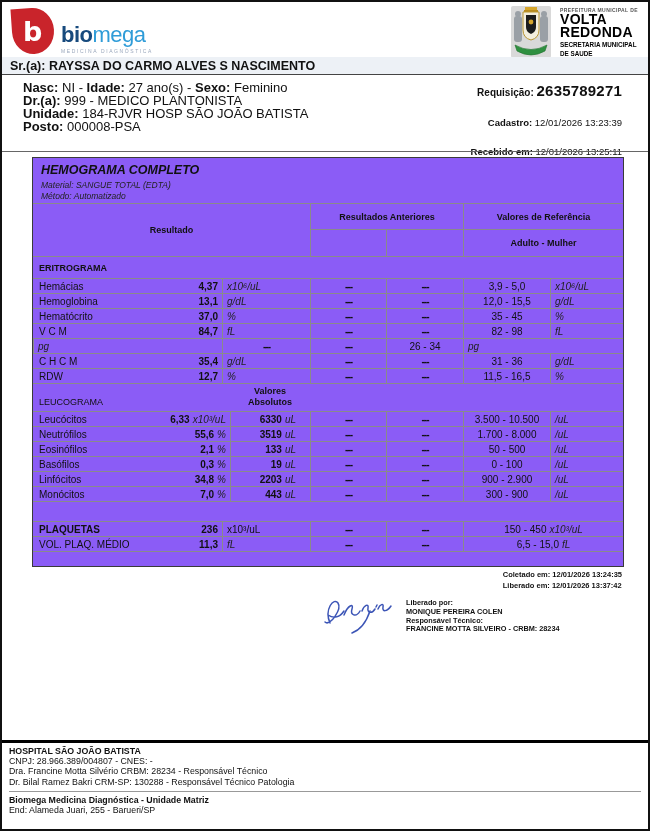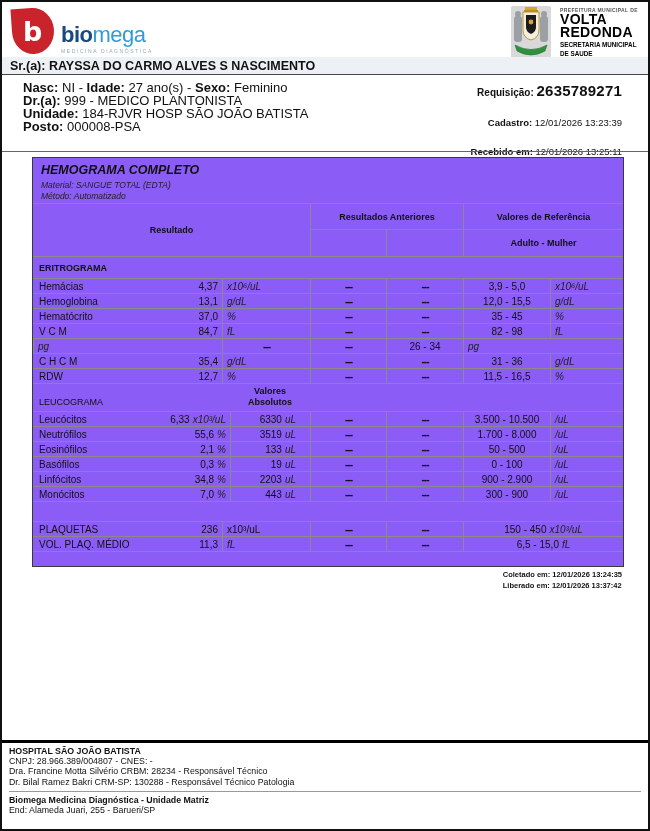--- a/index.html
+++ b/index.html
@@ -61,21 +61,21 @@
   .h-b1{grid-column:3;grid-row:2;border-left:1px solid var(--line)}
   .h-b2{grid-column:4;grid-row:2;border-left:1px solid var(--line)}
   .h-am{grid-column:5/7;grid-row:2;border-left:1px solid var(--line)}
 
   .sec-label{height:22px;display:flex;align-items:center;padding-left:6px;font-size:9px;font-weight:bold;
     border-bottom:1px solid var(--line)}
   .row{height:15px;border-bottom:1px solid var(--line);align-items:center;font-size:10px;line-height:13px}
   .cell{height:100%;display:flex;align-items:center;padding:0 4px}
   .bl{border-left:1px solid var(--line)}
   .name-val{justify-content:space-between;padding-left:6px}
-  .val{font-weight:normal}
+  .val{font-weight:bold}
   .it{font-style:italic;color:#222}
   .ctr{justify-content:center}
   .dash{justify-content:center;font-weight:bold;letter-spacing:-1px}
   .absv{justify-content:flex-end;padding-right:14px;gap:3px}
   .vu{display:flex;gap:3px;align-items:center}
 
   .leuco-head{position:relative;height:28px;border-bottom:1px solid var(--line)}
   .leuco-title{position:absolute;left:6px;bottom:4px;font-size:9px;font-weight:normal}
   .abs-head{position:absolute;left:197px;width:80px;top:2px;text-align:center;font-size:9px;font-weight:bold;line-height:11px}
   .gap-row{height:20px;border-bottom:1px solid var(--line)}
@@ -392,20 +392,37 @@
     </div>
 
     <div class="filler"></div>
   </div>
 
   <div class="dates">
     <div><span>Coletado em: </span><span>12/01/2026 13:24:35</span></div>
     <div><span>Liberado em: </span><span>12/01/2026 13:37:42</span></div>
   </div>
 
+  <div class="sig">
+    <svg width="80" height="44" viewBox="0 0 80 44">
+      <g stroke="var(--signature-blue,#3c55b6)" fill="none" stroke-width="1.5" stroke-linecap="round">
+        <path d="M10,30 C4,16 14,4 18,10 C22,16 10,34 5,29 M8,22 C14,26 20,24 24,18"></path>
+        <path d="M24,22 C28,12 34,10 32,16 C30,22 36,25 40,18"></path>
+        <path d="M42,18 C44,12 49,10 48,15 C47,20 52,21 55,16 M56,14 l1,-2"></path>
+        <path d="M58,16 C60,11 64,10 63,14 C62,19 67,19 71,13"></path>
+        <path d="M50,18 C46,30 40,37 32,40"></path>
+      </g>
+    </svg>
+    <div class="sig-text">
+      <div>Liberado por:</div>
+      <div>MONIQUE PEREIRA COLEN</div>
+      <div>Responsável Técnico:</div>
+      <div>FRANCINE MOTTA SILVEIRO - CRBM: 28234</div>
+    </div>
+  </div>
 
   <div class="thick-line"></div>
 
   <div class="footer">
     <div class="bold">HOSPITAL SÃO JOÃO BATISTA</div>
     <div>CNPJ: 28.966.389/004807 - CNES: -</div>
     <div>Dra. Francine Motta Silvério CRBM: 28234 - Responsável Técnico</div>
     <div>Dr. Bilal Ramez Bakri CRM-SP: 130288 - Responsável Técnico Patologia</div>
     <div class="f-sep"></div>
     <div class="bold">Biomega Medicina Diagnóstica - Unidade Matriz</div>

